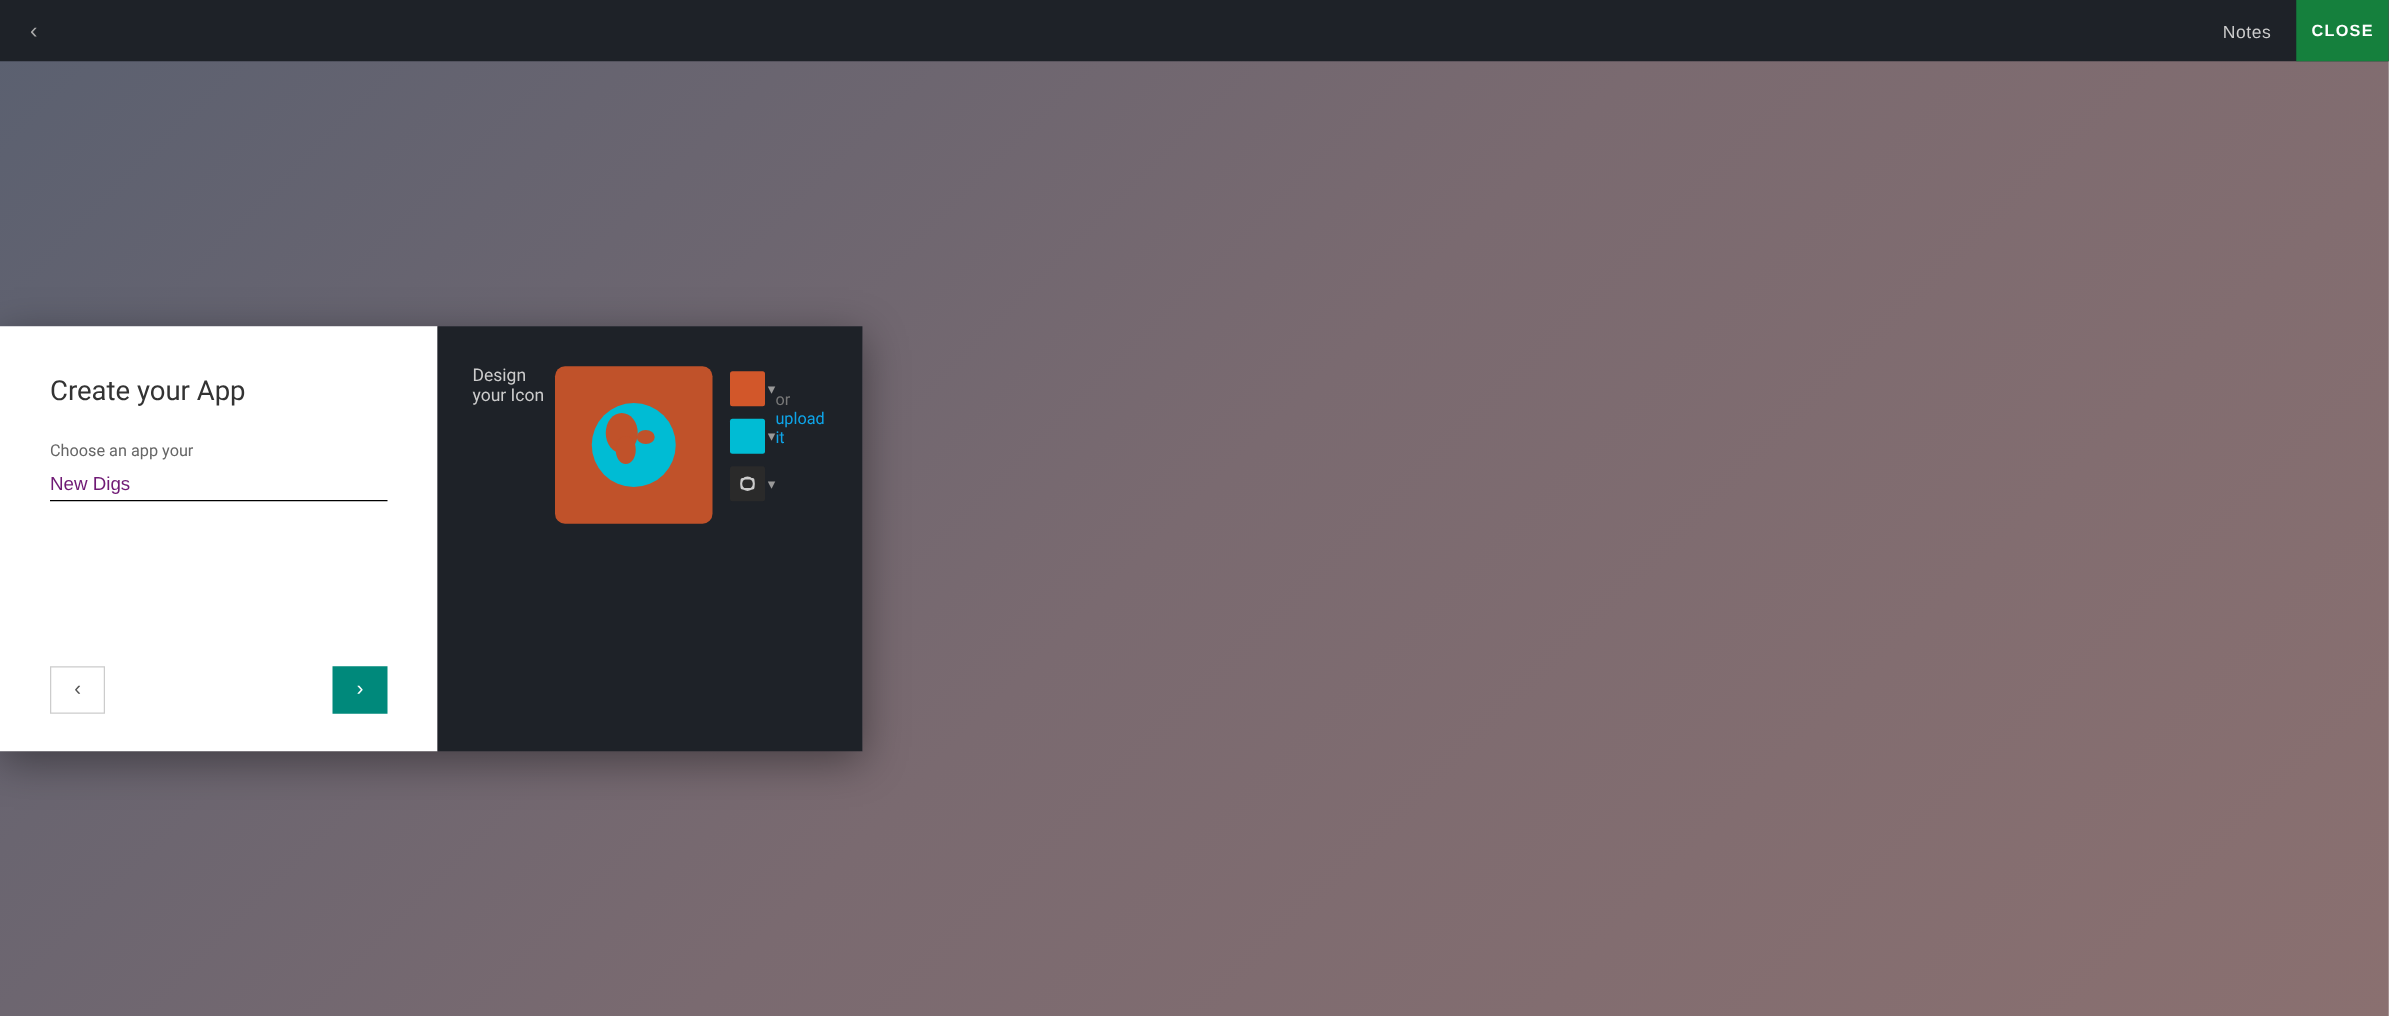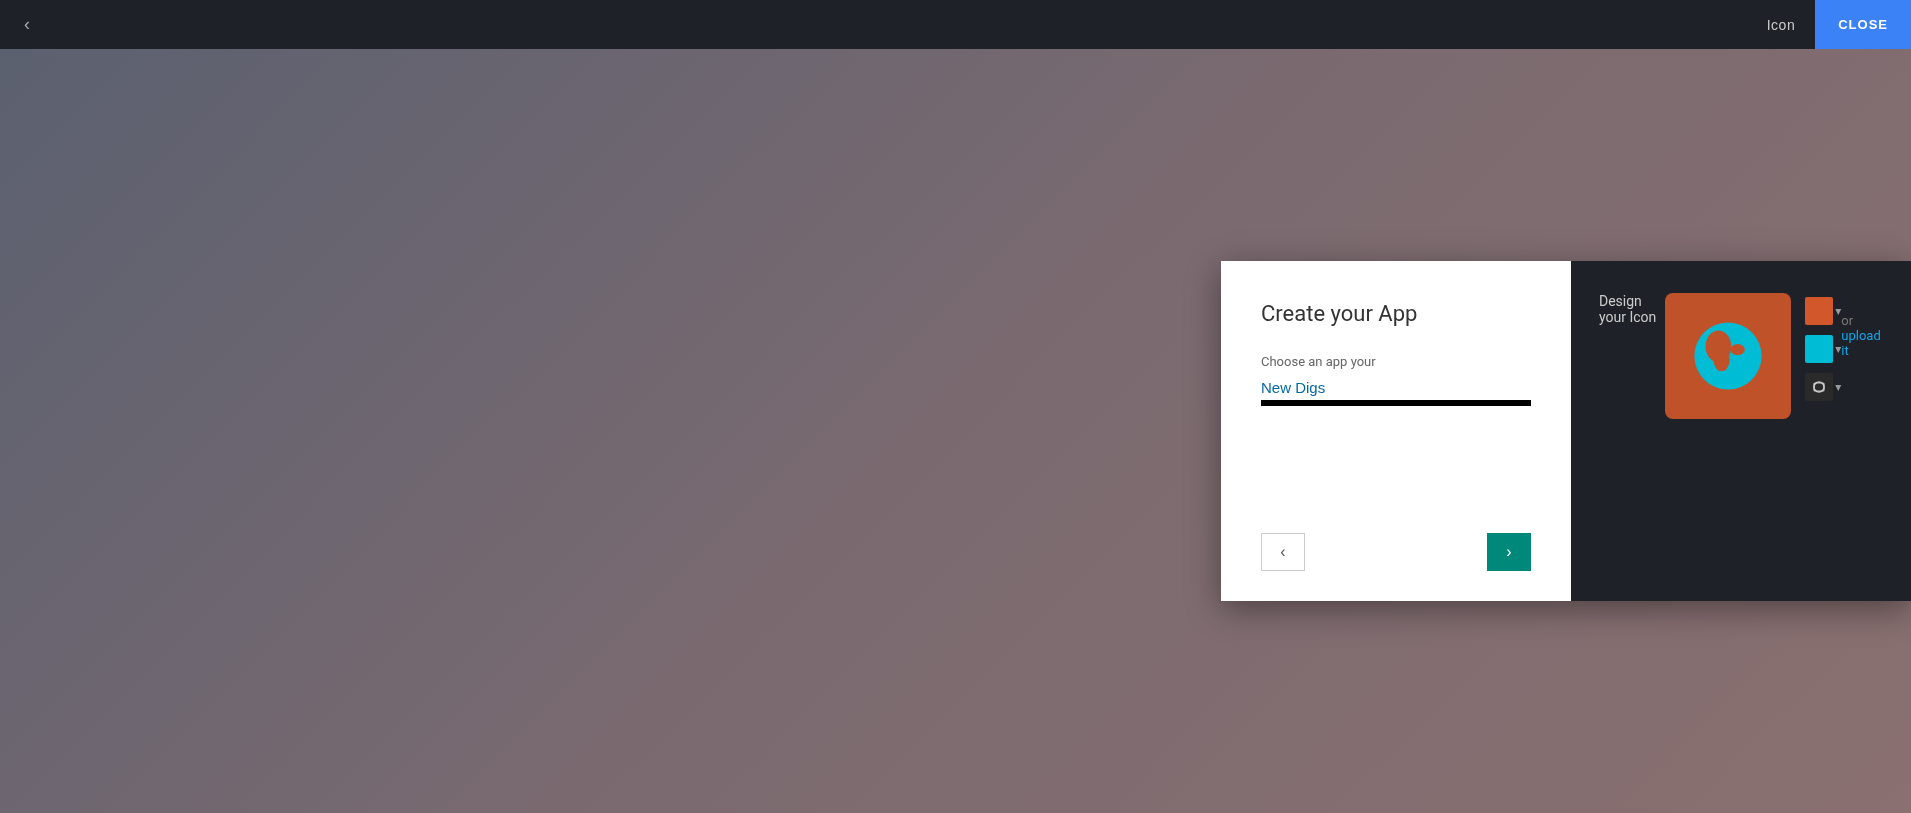--- a/index.html
+++ b/index.html
@@ -47,38 +47,38 @@
       color: #ccc;
       background: none;
       border: none;
       cursor: pointer;
       font-size: 14px;
       padding: 0 20px;
       letter-spacing: 0.5px;
     }
 
     .close-btn {
-      background: #3b82f6;
+      background: #15803d;
       color: #fff;
       border: none;
       cursor: pointer;
       font-size: 13px;
       font-weight: bold;
-      padding: 0 23px;
+      padding: 0 12px;
       letter-spacing: 1px;
     }
 
     
     .main-bg {
       width: 100%;
       height: calc(813px - 49px);
       position: relative;
       display: flex;
       align-items: center;
-      justify-content: flex-end;
+      justify-content: flex-start;
     }
 
     
     .dialog {
       display: flex;
       width: 690px;
       min-height: 340px;
       box-shadow: 0 8px 32px rgba(0,0,0,0.4);
     }
 
@@ -106,24 +106,24 @@
     .form-label {
       font-size: 13px;
       color: #666;
       display: block;
       margin-bottom: 6px;
     }
 
     .form-input {
       width: 100%;
       border: none;
-      border-bottom: 6px solid #000000;
+      border-bottom: 1px solid #000000;
       outline: none;
       font-size: 15px;
-      color: #0369a1;
+      color: #701a75;
       padding: 4px 0;
       background: transparent;
     }
 
     .dialog-footer {
       display: flex;
       justify-content: space-between;
       align-items: center;
       margin-top: 30px;
     }
@@ -250,21 +250,21 @@
     }
   </style>
 </head>
 <body>
 
 <div class="topbar">
   <div class="topbar-left">
     <button class="back-btn">‹</button>
   </div>
   <div class="topbar-right">
-    <button class="notes-btn">Icon</button>
+    <button class="notes-btn">Notes</button>
     <button class="close-btn">CLOSE</button>
   </div>
 </div>
 
 <div class="main-bg">
 
   <div class="dialog">
 
     <div class="dialog-left">
       <div>

